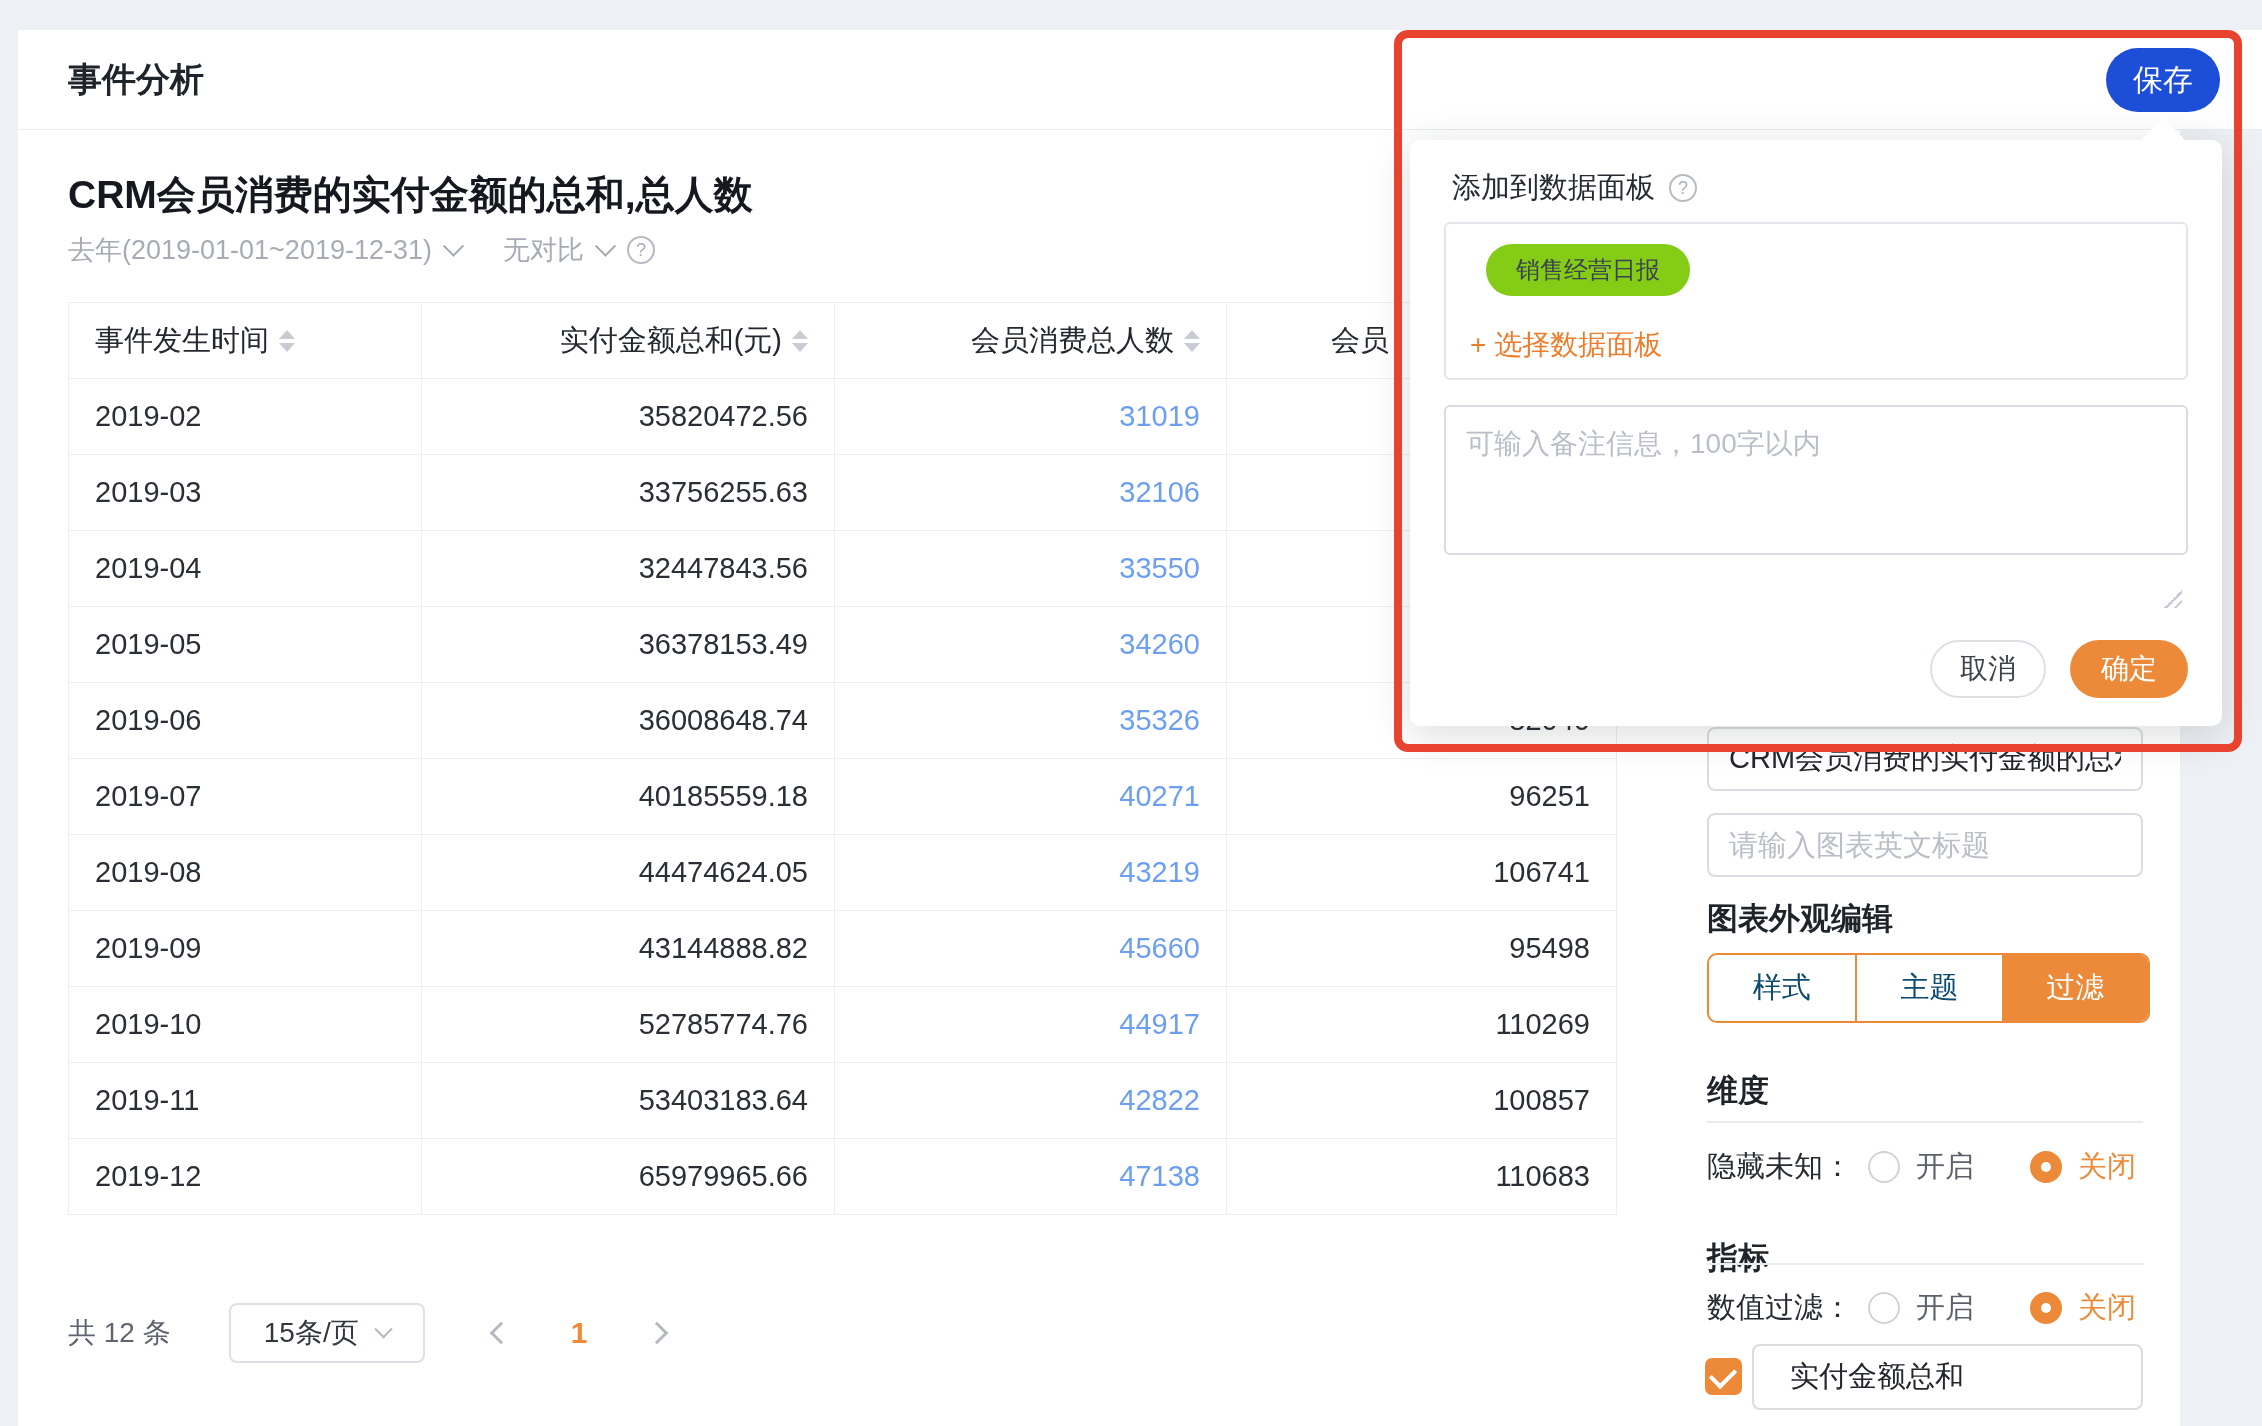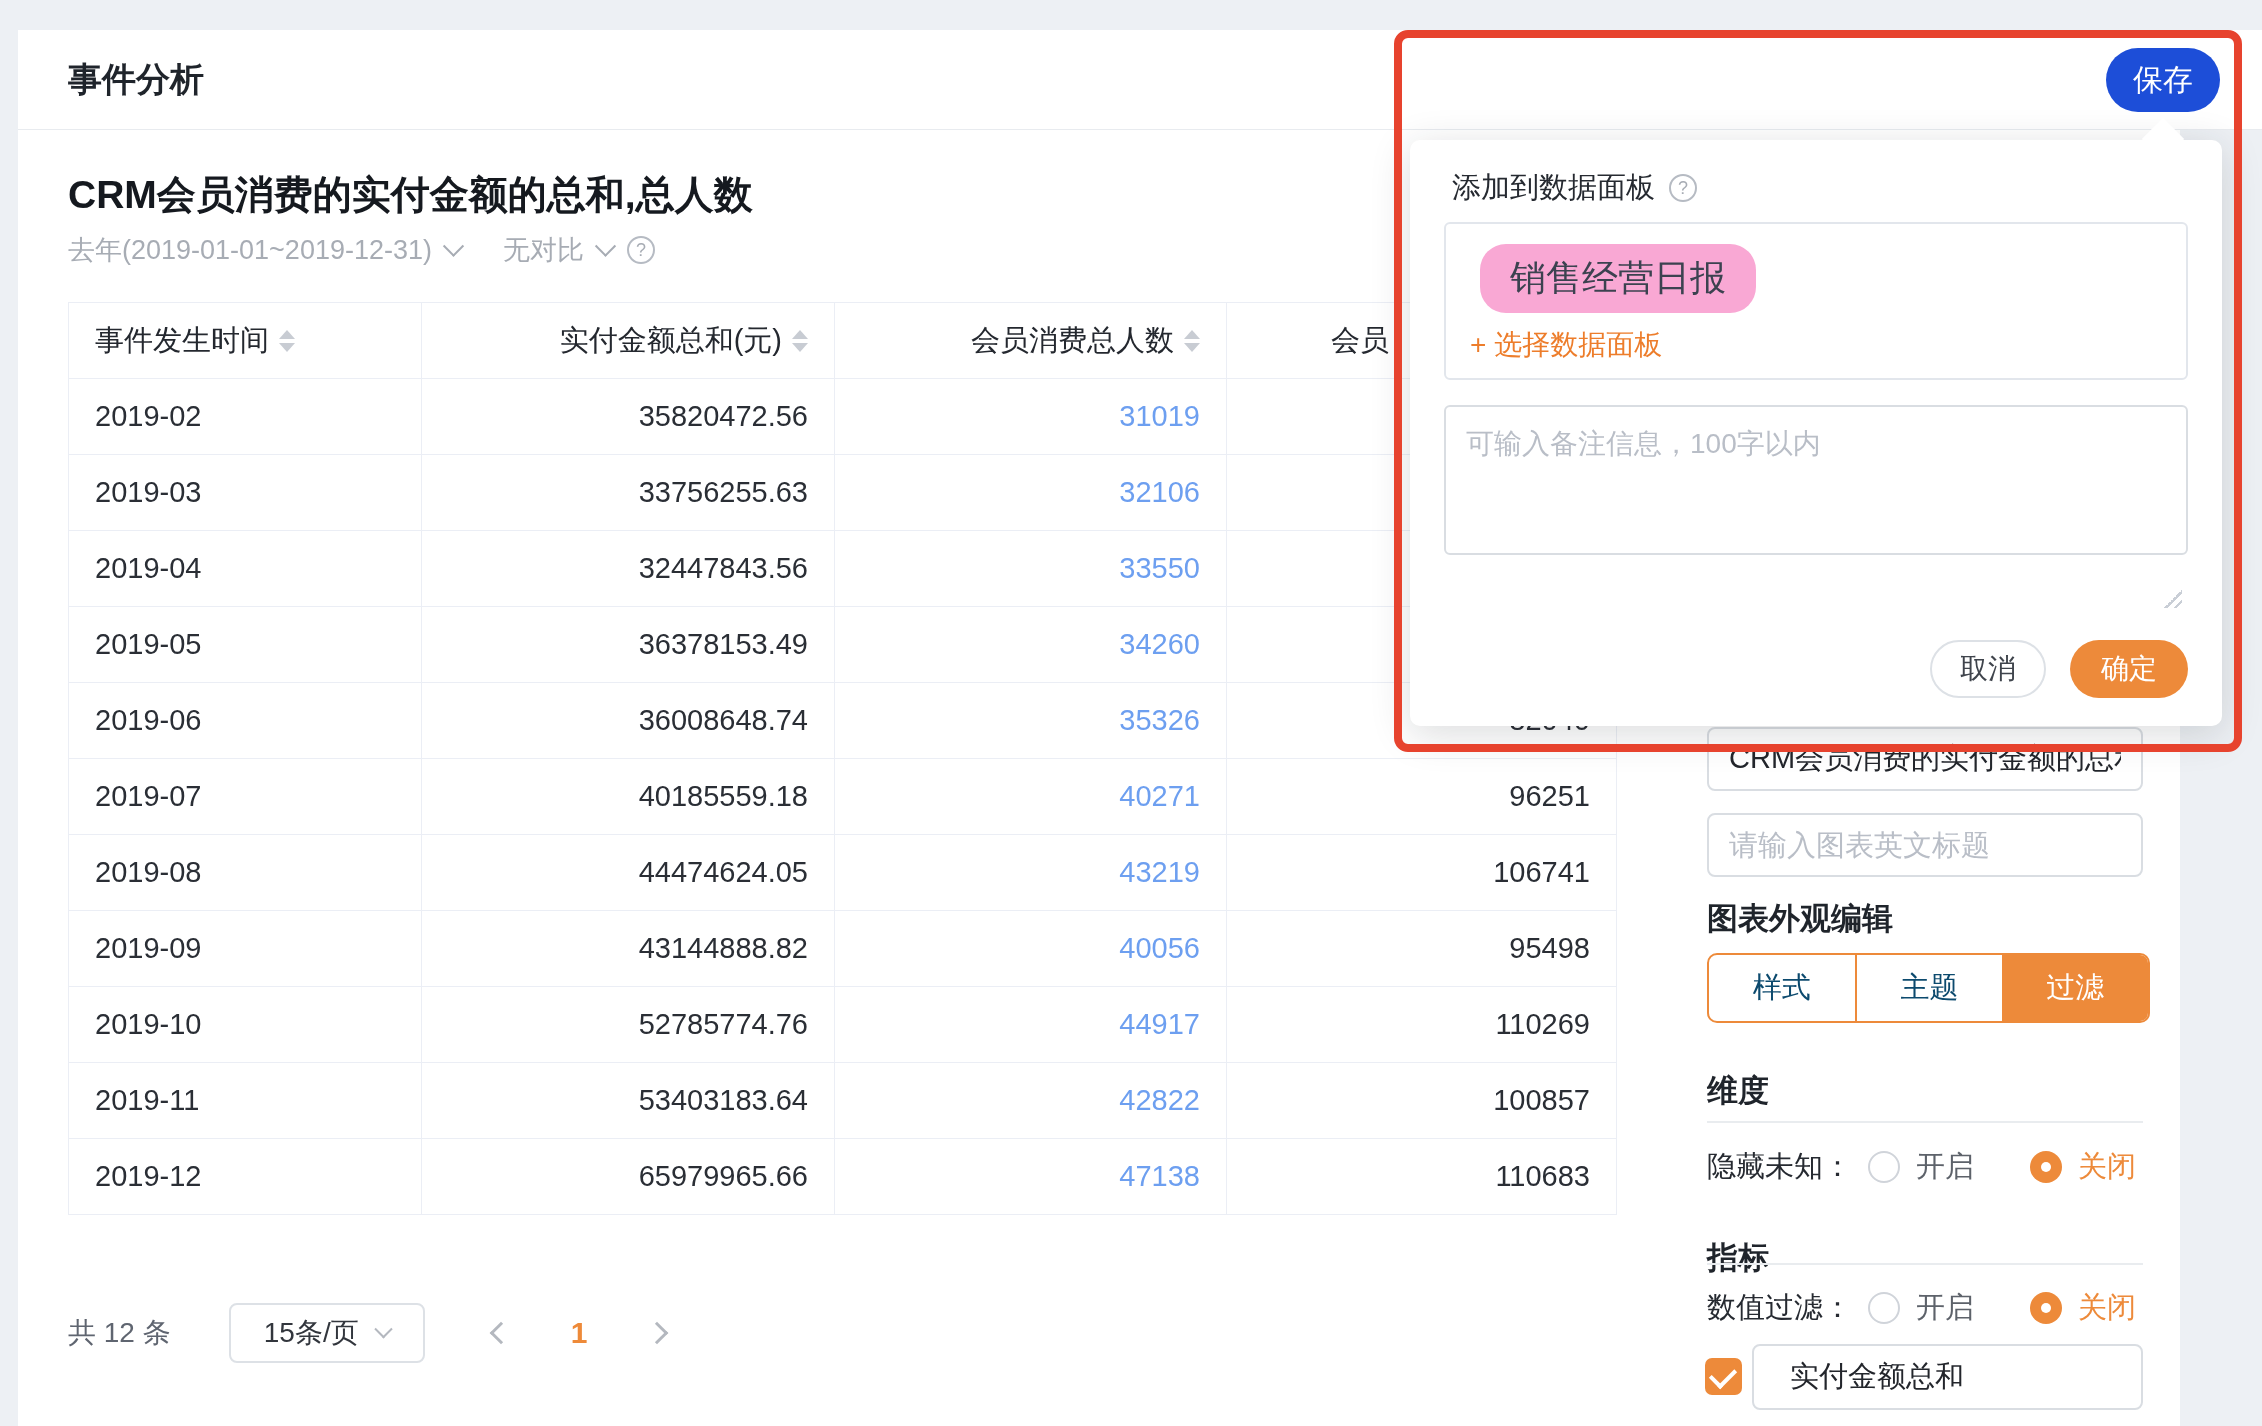--- a/index.html
+++ b/index.html
@@ -104,22 +104,22 @@
 
   
   .dialog { position:absolute; left:1410px; top:140px; width:812px; height:586px; background:#fff;
             border-radius:10px; box-shadow:0 8px 40px rgba(31,35,41,.16); z-index:40; }
   .caret { position:absolute; left:2148px; top:124px; width:30px; height:30px; background:#fff;
            transform:rotate(45deg); z-index:41; }
   .dlg-title-row { position:absolute; left:42px; top:28px; display:flex; align-items:center; gap:14px; }
   .dlg-title { font-size:29px; color:#262a31; }
   .panel-box { position:absolute; left:34px; right:34px; top:82px; height:158px;
                border:2px solid #e2e6ec; border-radius:6px; }
-  .tag { position:absolute; left:34px; top:20px; padding:10px 30px; background:#f9a8d4; border-radius:26px;
-         font-size:36px; color:#3c4250; cursor:pointer; }
+  .tag { position:absolute; left:40px; top:20px; padding:10px 30px; background:#84cc16; border-radius:26px;
+         font-size:24px; color:#3c4250; cursor:pointer; }
   .add-link { position:absolute; left:24px; top:102px; font-size:28px; color:#ed7d2b; cursor:pointer; }
   .note-area { position:absolute; left:34px; right:34px; top:265px; height:150px; border:2px solid #d9dde2;
                border-radius:6px; resize:none; padding:18px 20px; font-size:28px; color:#23262c;
                font-family:"Liberation Sans","DejaVu Sans",sans-serif; }
   .note-area::placeholder { color:#b9bec7; }
   .resize-grip { position:absolute; right:40px; top:448px; width:20px; height:20px; pointer-events:none;
     background:linear-gradient(135deg, transparent 0 55%, #c9ced6 55% 63%, transparent 63% 78%, #c9ced6 78% 86%, transparent 86%); }
   .dlg-btns { position:absolute; right:34px; top:500px; display:flex; gap:24px; }
   .btn-cancel { min-width:110px; height:58px; border:2px solid #dde1e6; border-radius:29px; background:#fff;
                 color:#3f444c; font-size:28px; display:flex; align-items:center; justify-content:center; padding:0 28px; cursor:pointer; }
@@ -234,21 +234,21 @@
     </tr>
         <tr>
       <td class="c1">2019-08</td>
       <td class="c2">44474624.05</td>
       <td class="c3"><a>43219</a></td>
       <td class="c4">106741</td>
     </tr>
         <tr>
       <td class="c1">2019-09</td>
       <td class="c2">43144888.82</td>
-      <td class="c3"><a>40056</a></td>
+      <td class="c3"><a>45660</a></td>
       <td class="c4">95498</td>
     </tr>
         <tr>
       <td class="c1">2019-10</td>
       <td class="c2">52785774.76</td>
       <td class="c3"><a>44917</a></td>
       <td class="c4">110269</td>
     </tr>
         <tr>
       <td class="c1">2019-11</td>

